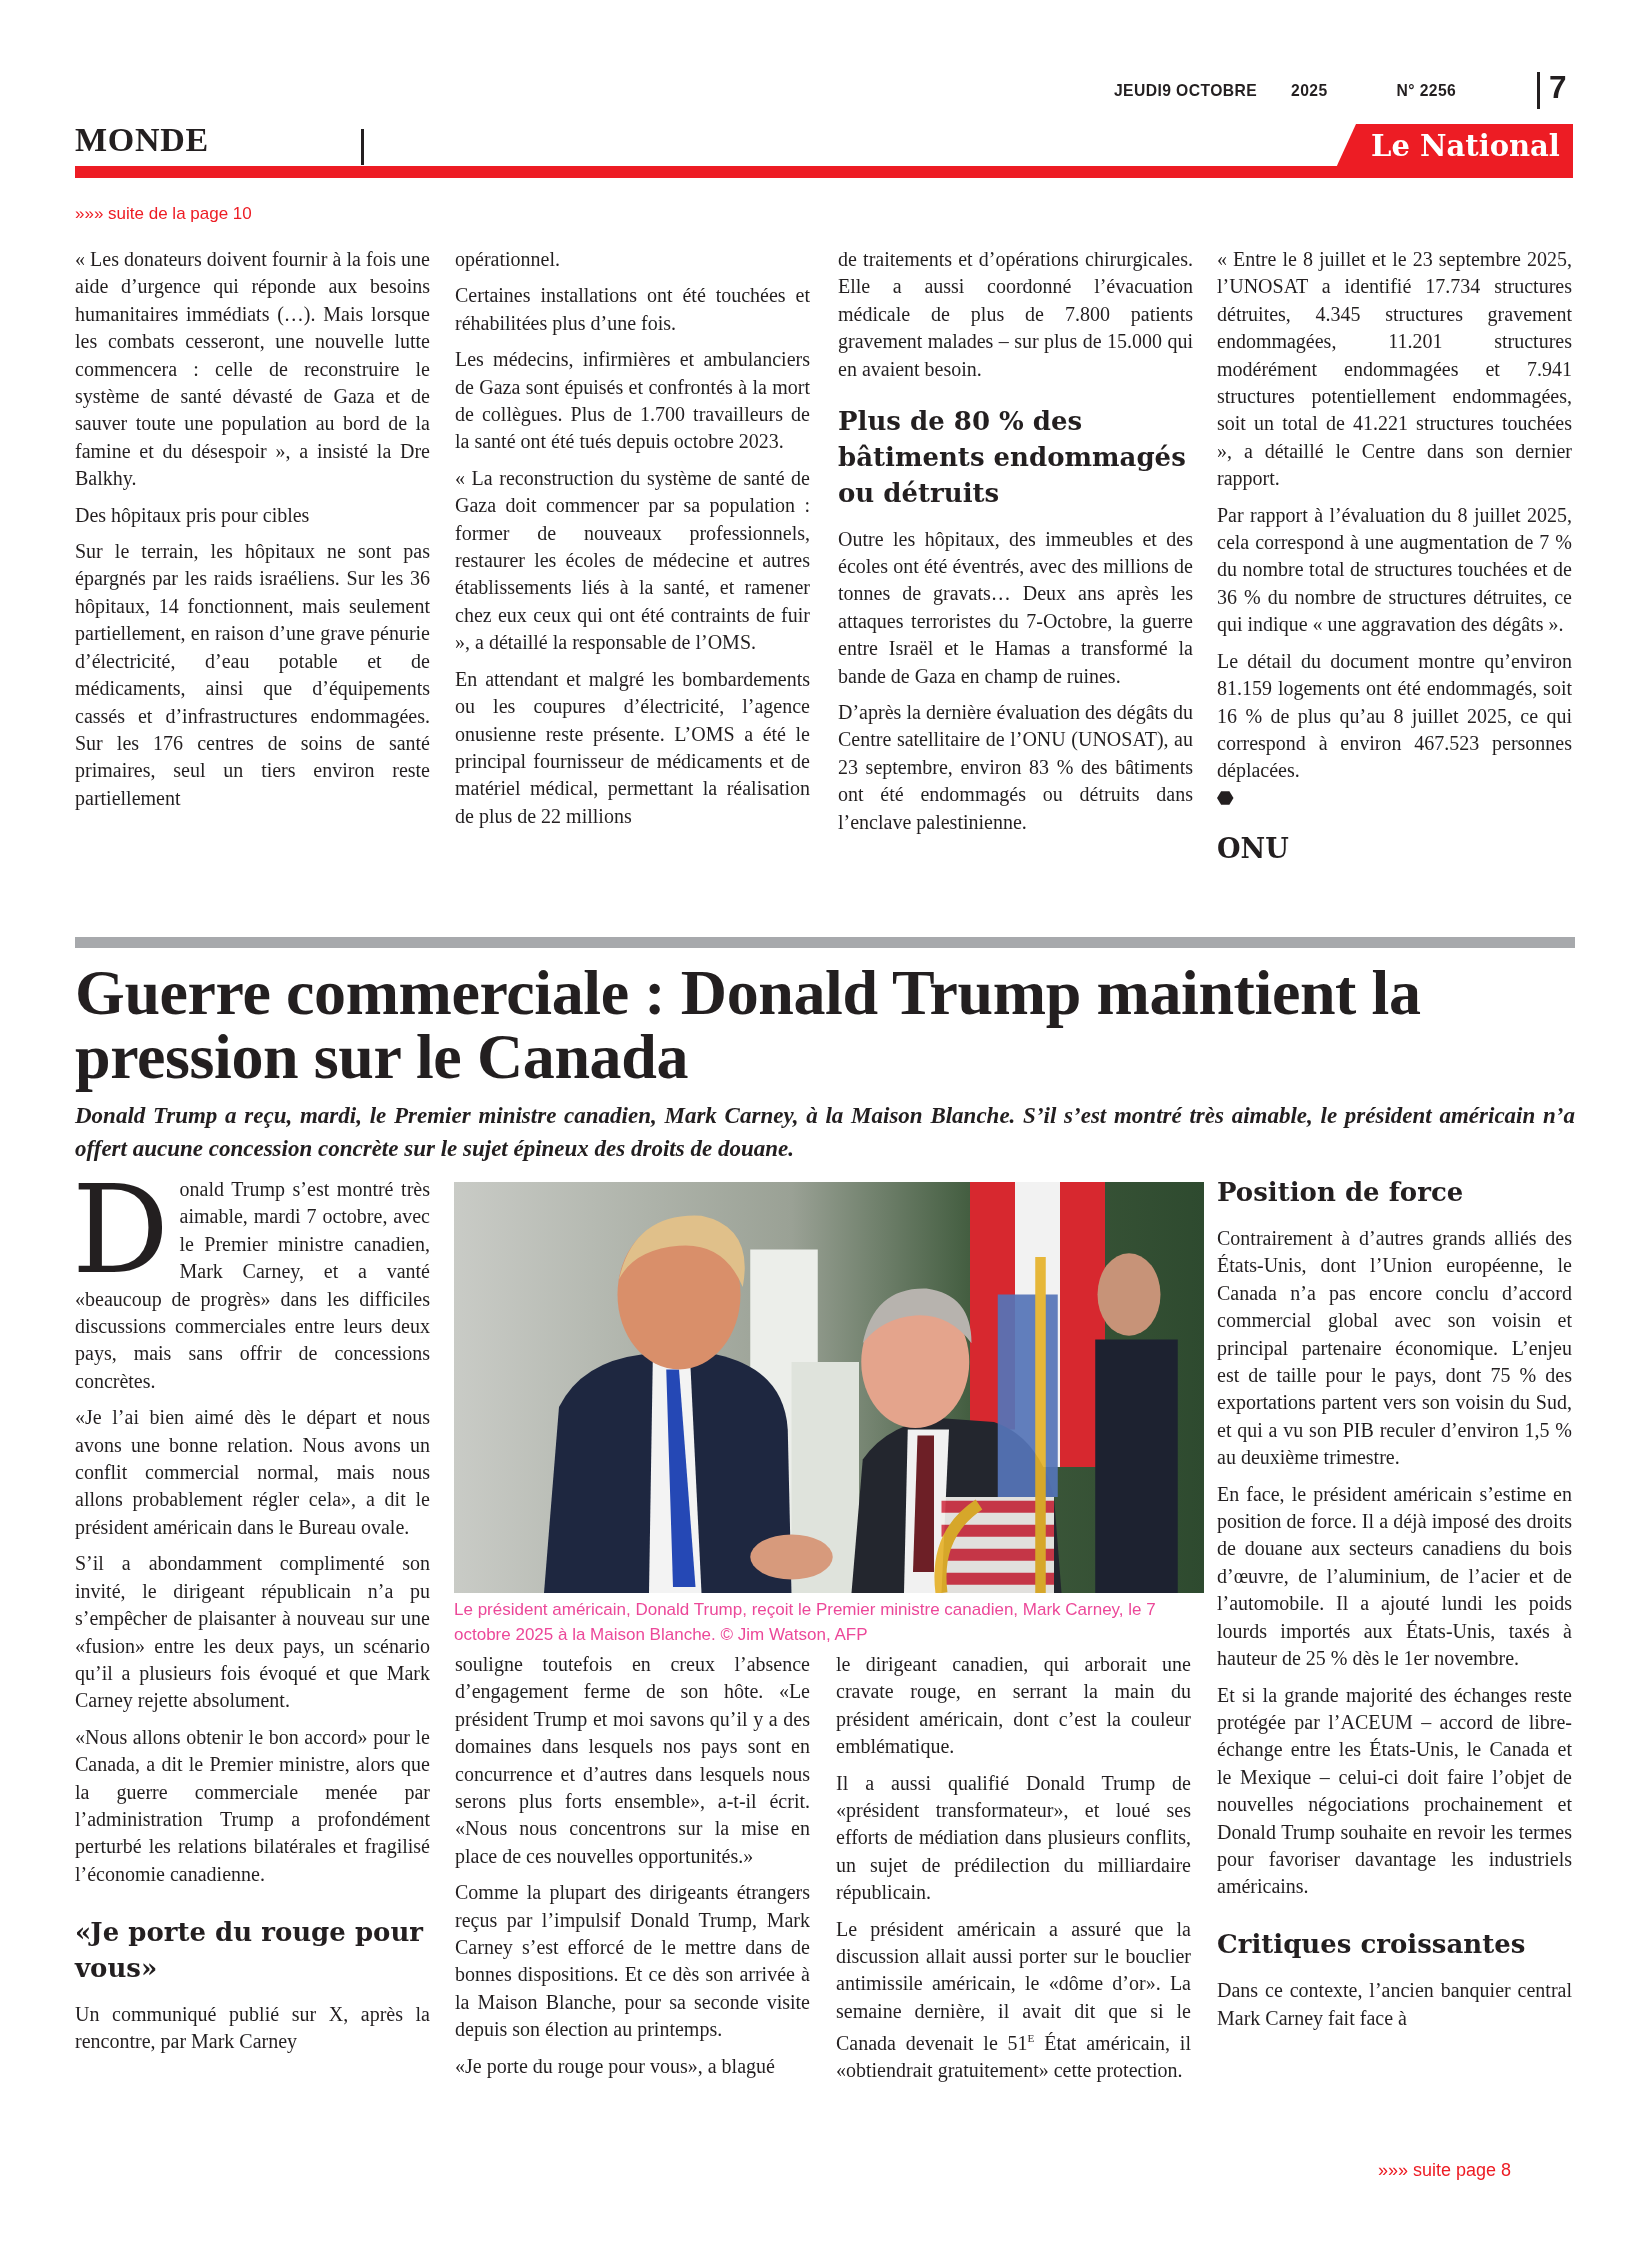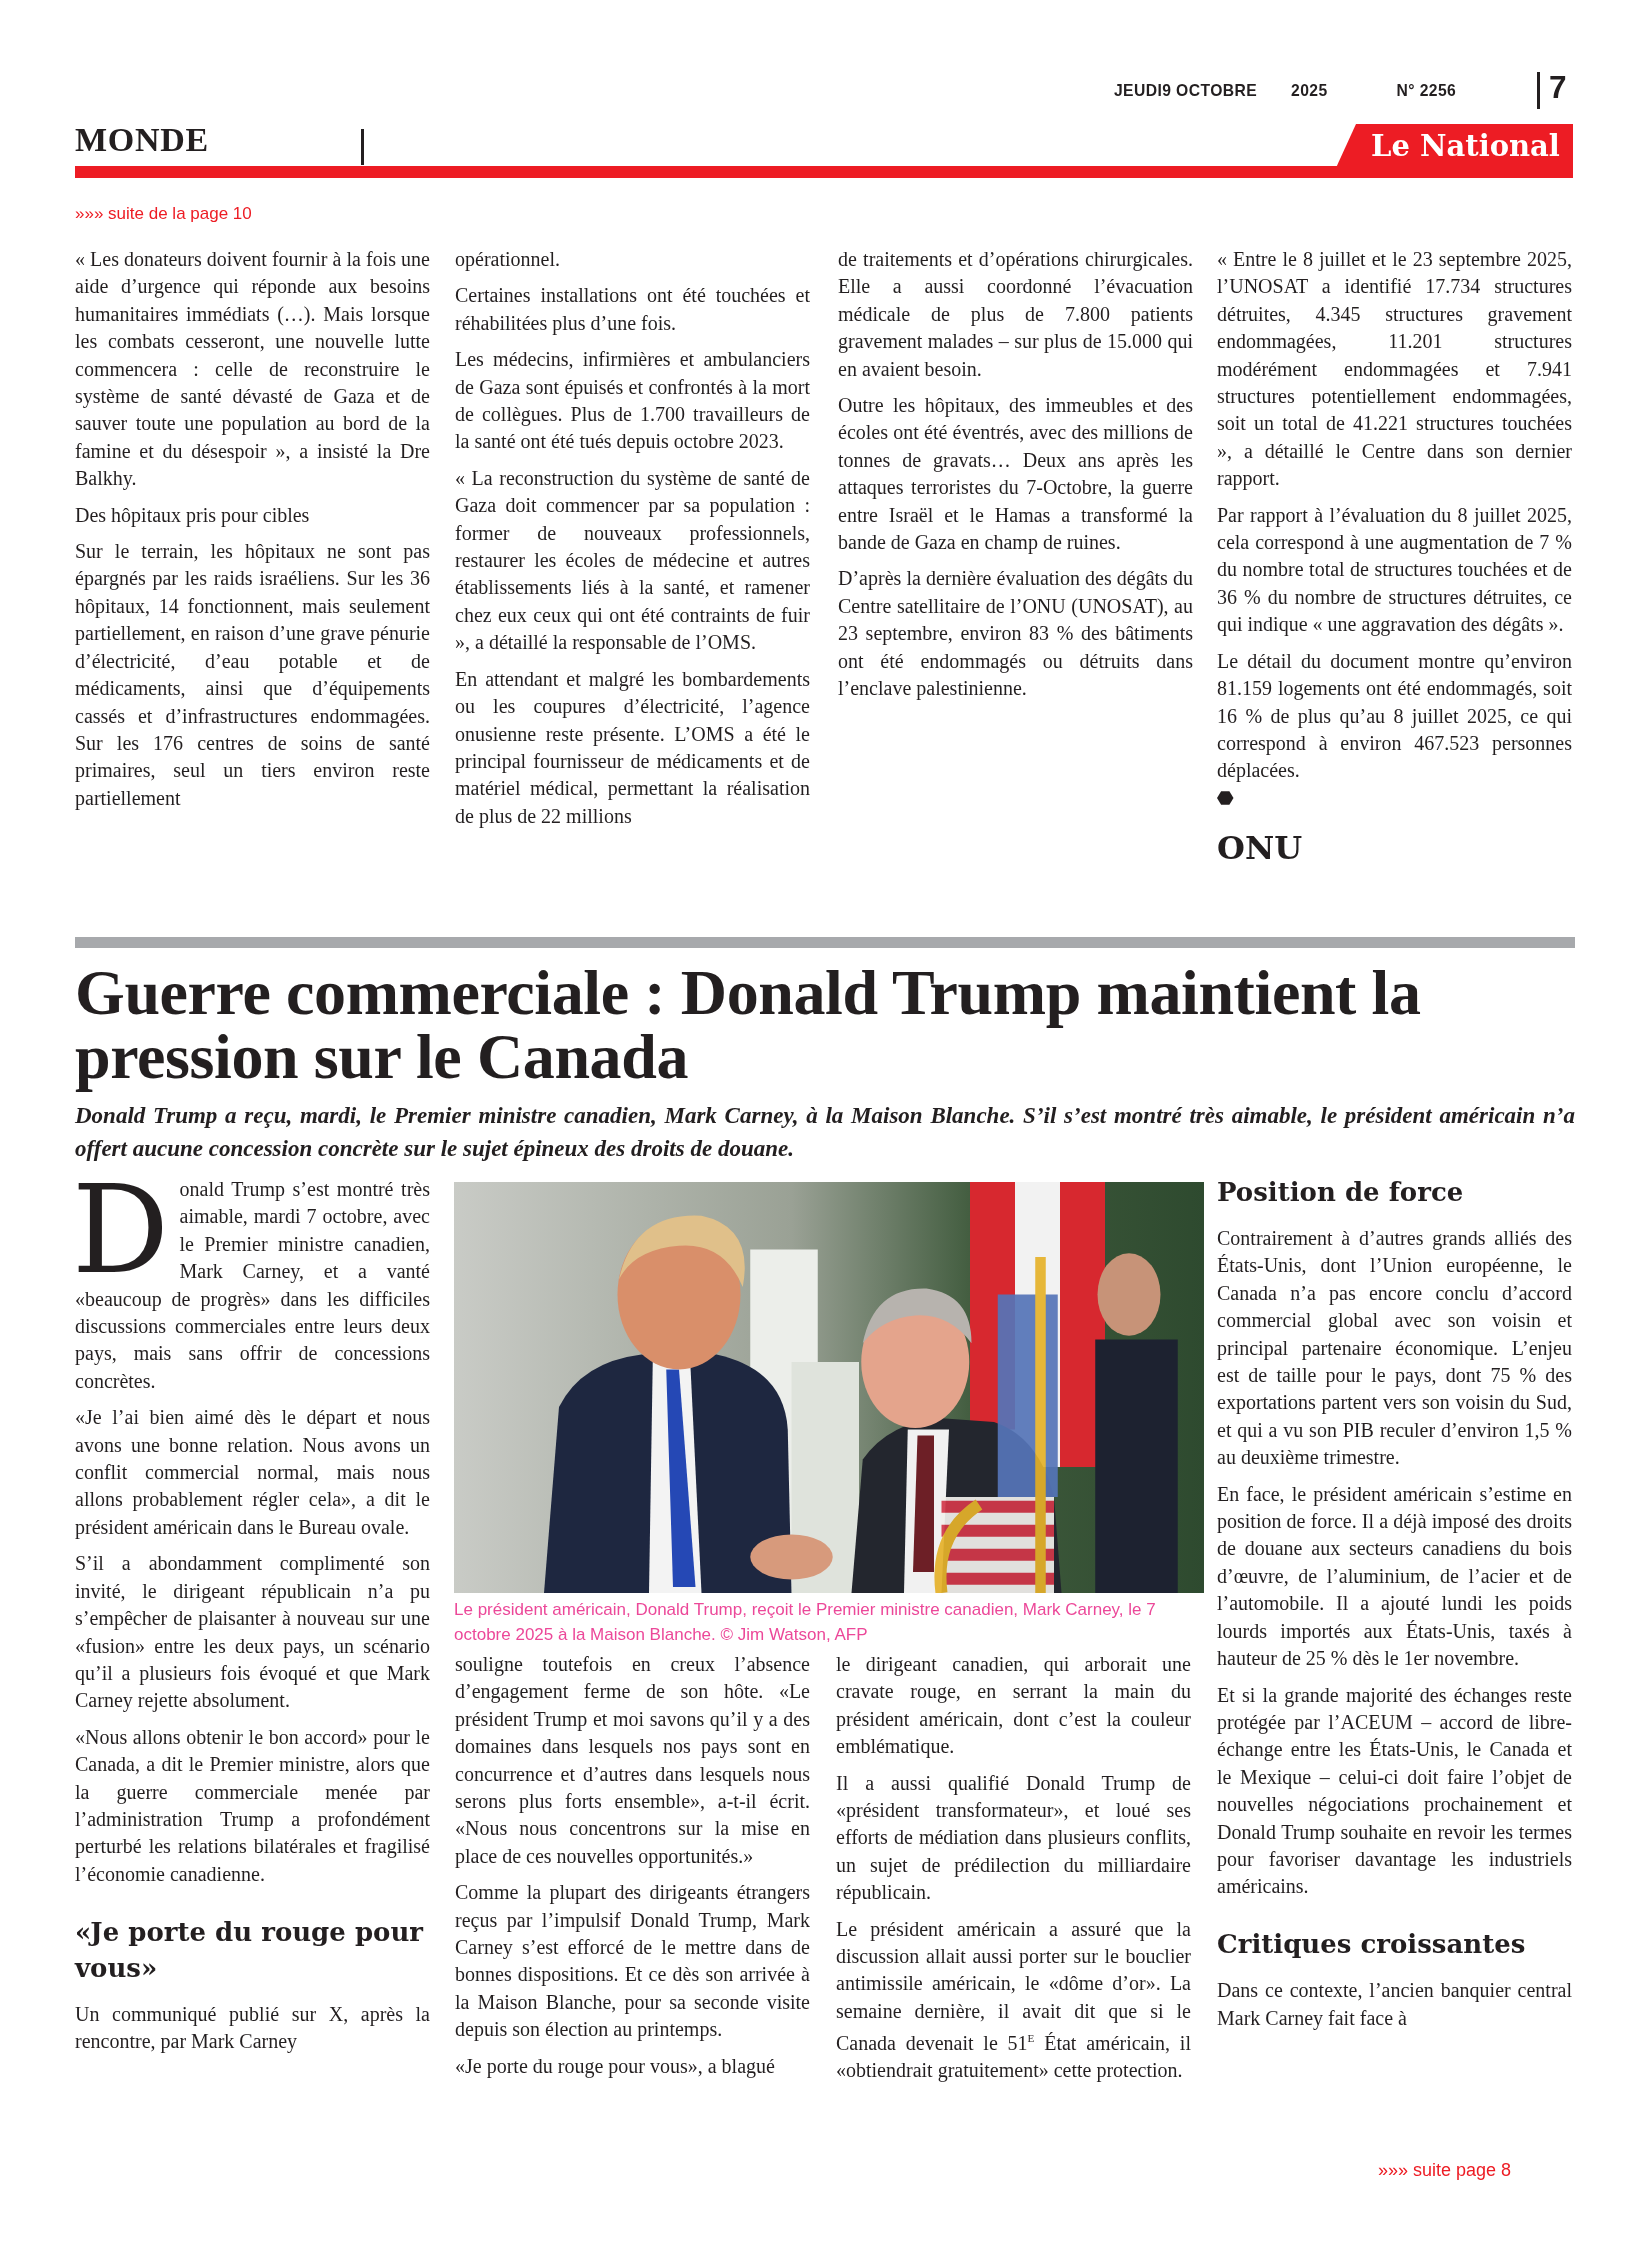--- a/index.html
+++ b/index.html
@@ -46,21 +46,21 @@
     font-family: "Liberation Serif", serif; font-size: 20px; line-height: 27.4px;
     text-align: justify; color: #231f20;
   }
   .col p { margin: 0 0 9px 0; }
   .col p.nomargin { margin-bottom: 0; }
   .subhead {
     font-family: "DejaVu Serif", serif; font-weight: bold; font-size: 26px; line-height: 36px;
     margin: 19.5px 0 15px 0; color: #231f20; text-align: left;
   }
   .signature {
-    font-family: "DejaVu Serif", serif; font-weight: bold; font-size: 32px; margin-top: 22.5px;
+    font-family: "DejaVu Serif", serif; font-weight: bold; font-size: 27px; margin-top: 22.5px;
   }
   .end-mark {
     display: inline-block; width: 16.5px; height: 13.5px; background: #231f20;
     clip-path: polygon(25% 0, 75% 0, 100% 50%, 75% 100%, 25% 100%, 0 50%);
   }
 
   .grey-rule { position: absolute; left: 75px; top: 937px; width: 1500px; height: 10.5px; background: #a7a9ac; }
 
   .headline {
     position: absolute; left: 75px; top: 961px; width: 1515px;
@@ -120,20 +120,21 @@
 <div class="col" style="left:455px; top:246px;">
   <p>opérationnel.</p>
   <p>Certaines installations ont été touchées et réhabilitées plus d’une fois.</p>
   <p>Les médecins, infirmières et ambulanciers de Gaza sont épuisés et confrontés à la mort de collègues. Plus de 1.700 travailleurs de la santé ont été tués depuis octobre 2023.</p>
   <p>« La reconstruction du système de santé de Gaza doit commencer par sa population : former de nouveaux professionnels, restaurer les écoles de médecine et autres établissements liés à la santé, et ramener chez eux ceux qui ont été contraints de fuir », a détaillé la responsable de l’OMS.</p>
   <p>En attendant et malgré les bombardements ou les coupures d’électricité, l’agence onusienne reste présente. L’OMS a été le principal fournisseur de médicaments et de matériel médical, permettant la réalisation de plus de 22 millions</p>
 </div>
 
 <div class="col" style="left:838px; top:246px;">
   <p>de traitements et d’opérations chirurgicales. Elle a aussi coordonné l’évacuation médicale de plus de 7.800 patients gravement malades – sur plus de 15.000 qui en avaient besoin.</p>
+  <div class="subhead">Plus de 80 % des bâtiments endommagés ou détruits</div>
   <p>Outre les hôpitaux, des immeubles et des écoles ont été éventrés, avec des millions de tonnes de gravats… Deux ans après les attaques terroristes du 7-Octobre, la guerre entre Israël et le Hamas a transformé la bande de Gaza en champ de ruines.</p>
   <p>D’après la dernière évaluation des dégâts du Centre satellitaire de l’ONU (UNOSAT), au 23 septembre, environ 83 % des bâtiments ont été endommagés ou détruits dans l’enclave palestinienne.</p>
 </div>
 
 <div class="col" style="left:1217px; top:246px;">
   <p>« Entre le 8 juillet et le 23 septembre 2025, l’UNOSAT a identifié 17.734 structures détruites, 4.345 structures gravement endommagées, 11.201 structures modérément endommagées et 7.941 structures potentiellement endommagées, soit un total de 41.221 structures touchées », a détaillé le Centre dans son dernier rapport.</p>
   <p>Par rapport à l’évaluation du 8 juillet 2025, cela correspond à une augmentation de 7 % du nombre total de structures touchées et de 36 % du nombre de structures détruites, ce qui indique « une aggravation des dégâts ».</p>
   <p class="nomargin">Le détail du document montre qu’environ 81.159 logements ont été endommagés, soit 16 % de plus qu’au 8 juillet 2025, ce qui correspond à environ 467.523 personnes déplacées.</p>
   <div><span class="end-mark"></span></div>
   <div class="signature">ONU</div>

